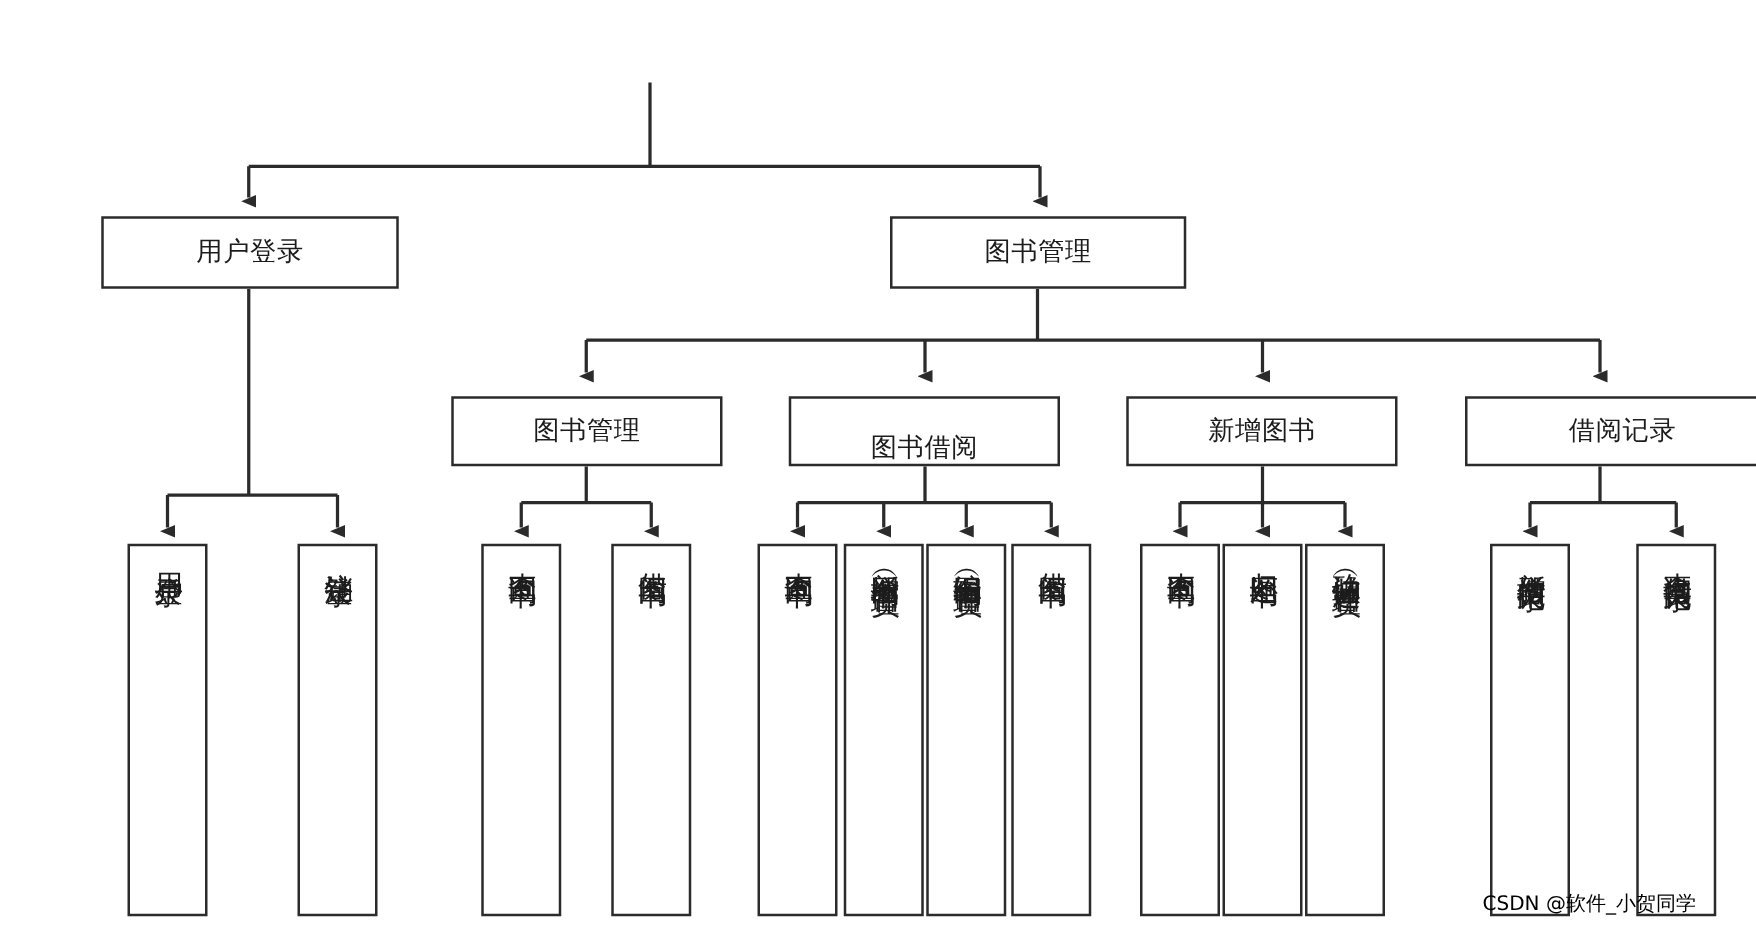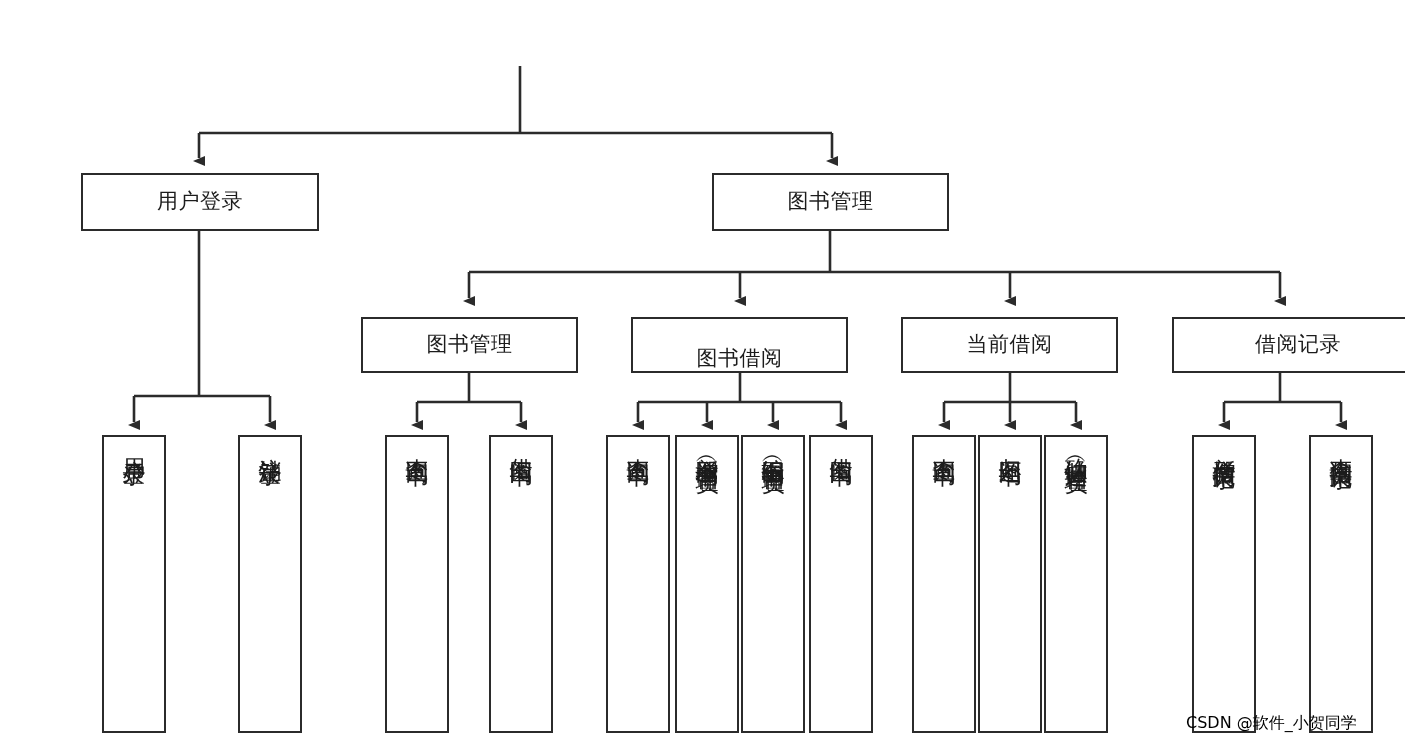--- a/index.html
+++ b/index.html
@@ -129,21 +129,21 @@
     <span class="label">图书管理</span>
   </div>
 
   <div class="node horiz" style="left:361px; top:317px; width:217px; height:56px;">
     <span class="label">图书管理</span>
   </div>
   <div class="node horiz" style="left:631px; top:317px; width:217px; height:56px;align-items:flex-end;">
     <span class="label">图书借阅</span>
   </div>
   <div class="node horiz" style="left:901px; top:317px; width:217px; height:56px;">
-    <span class="label">当前借阅</span>
+    <span class="label">新增图书</span>
   </div>
   <div class="node horiz" style="left:1172px; top:317px; width:252px; height:56px;">
     <span class="label">借阅记录</span>
   </div>
 
   <div class="node vert" style="left:102px; top:435px; width:64px; height:298px;">
     <span class="label">用户登录</span>
   </div>
   <div class="node vert" style="left:238px; top:435px; width:64px; height:298px;">
     <span class="label">注销登录</span>

